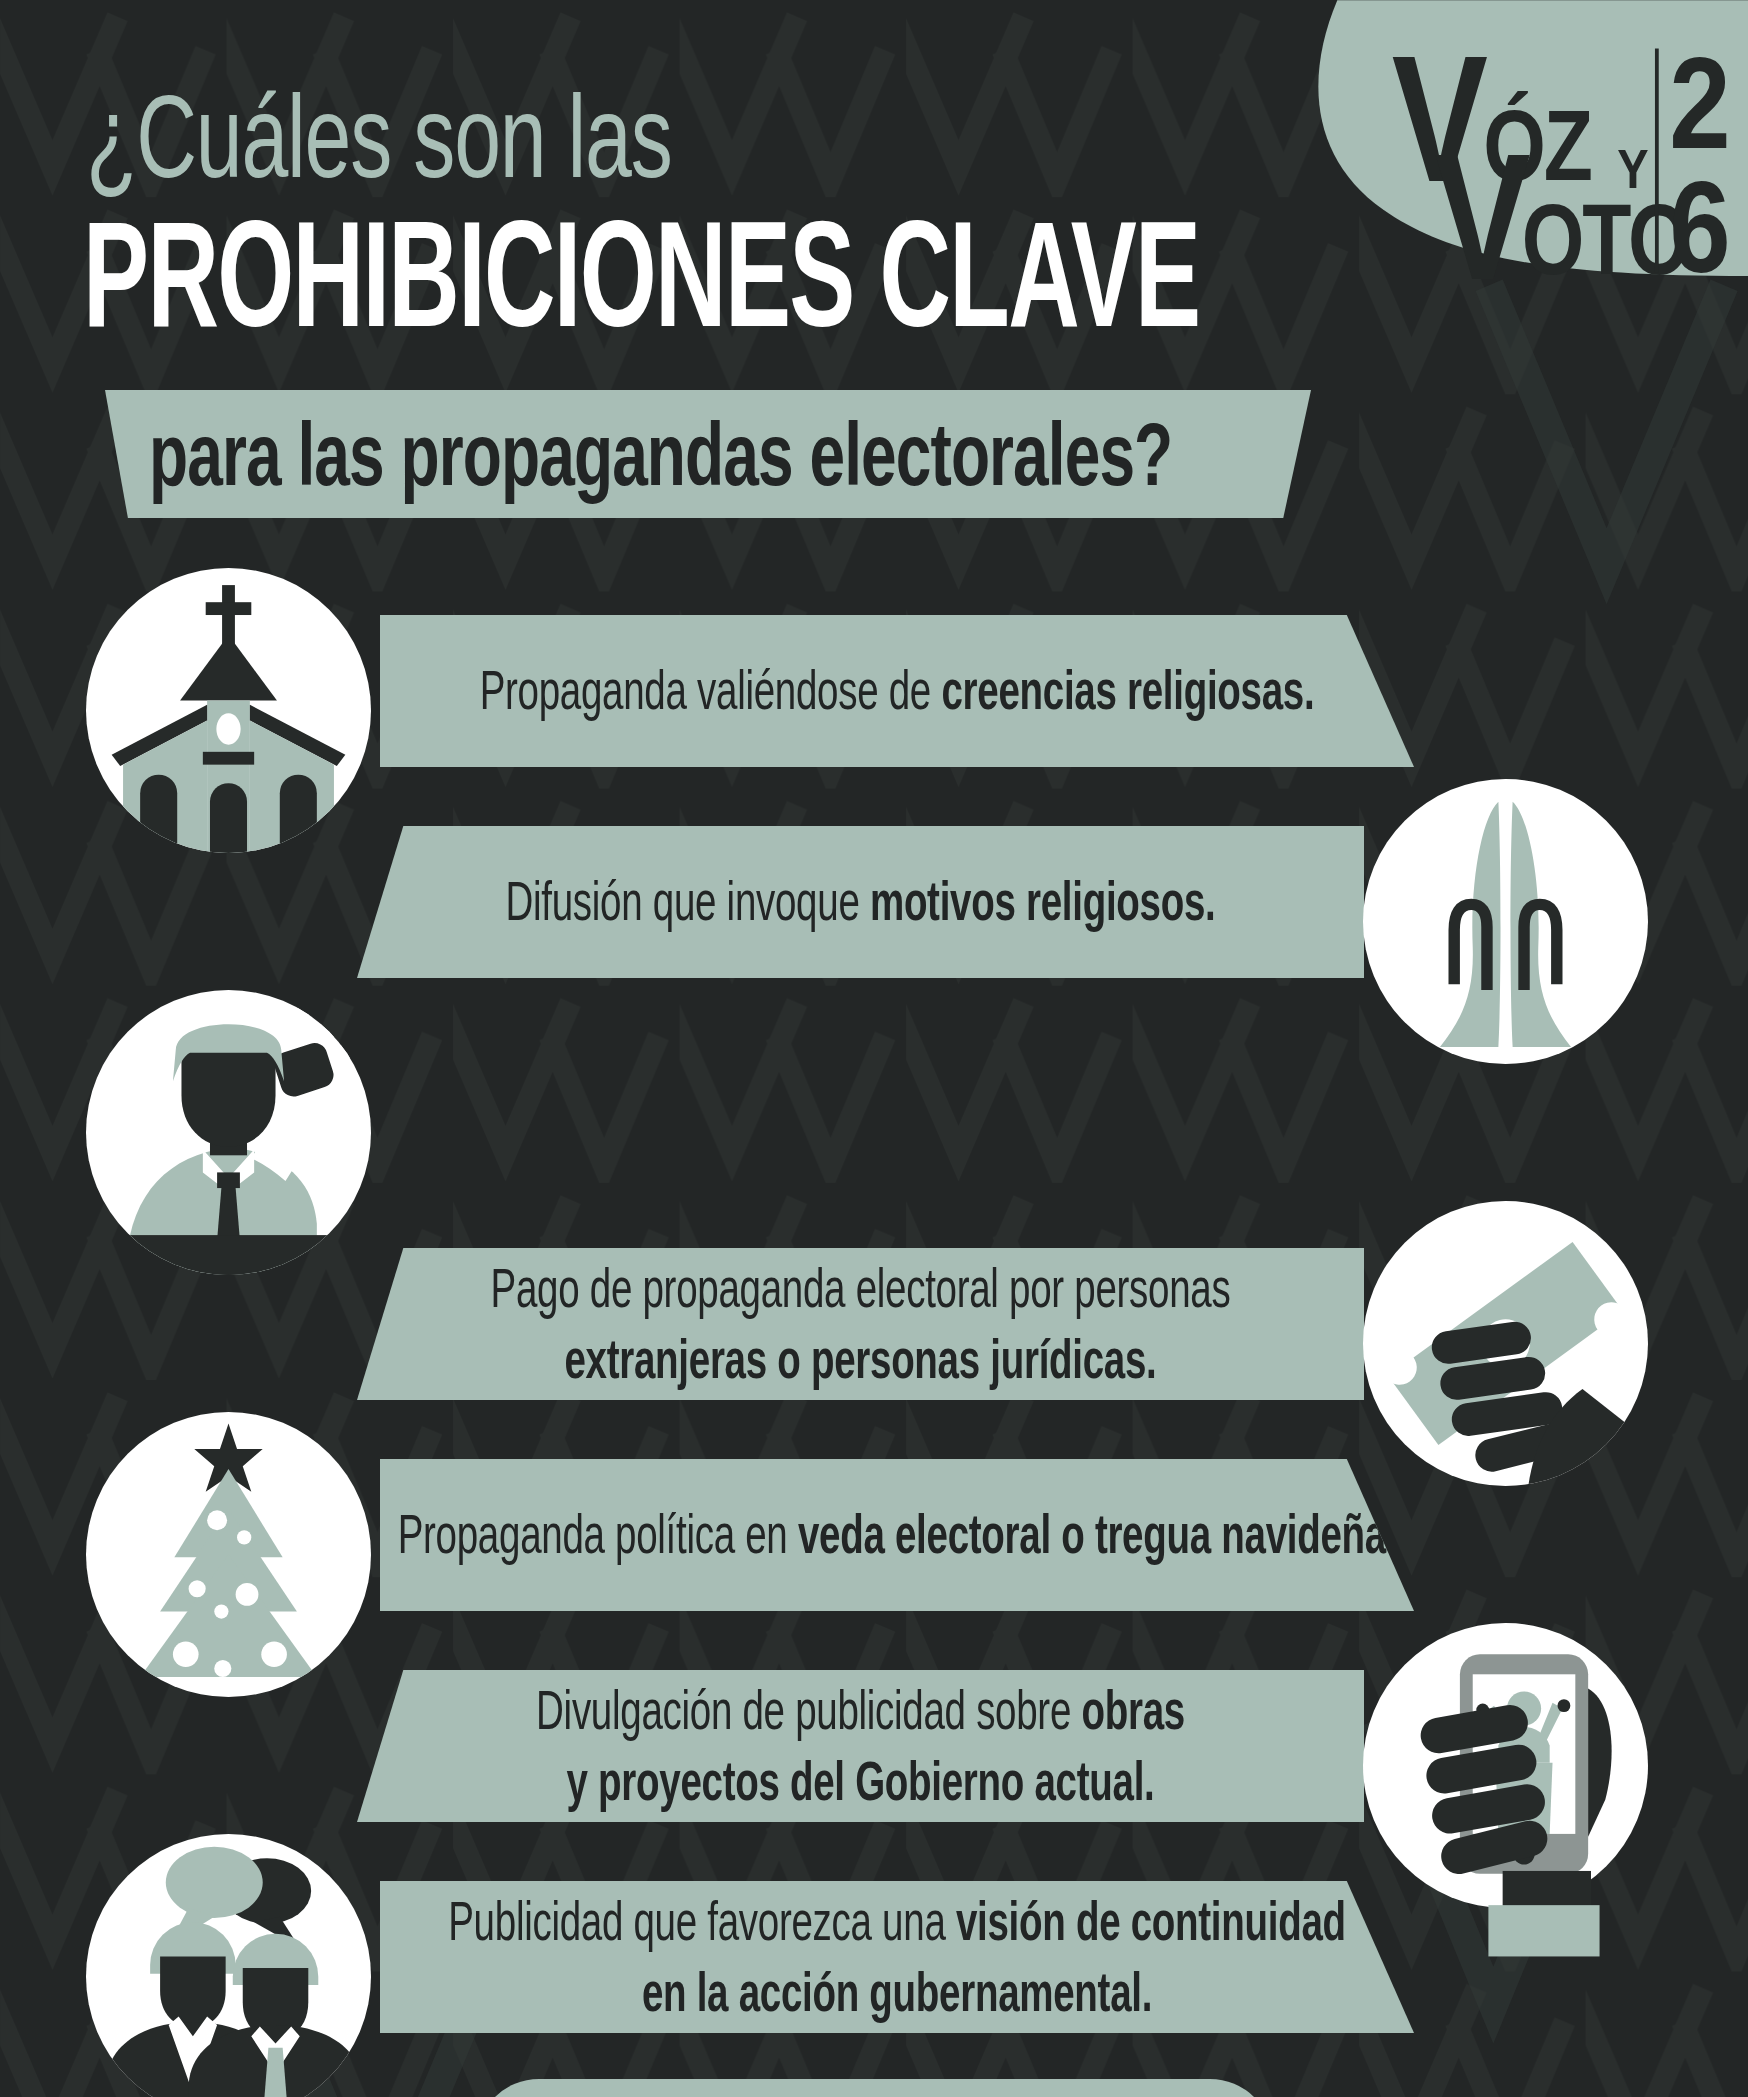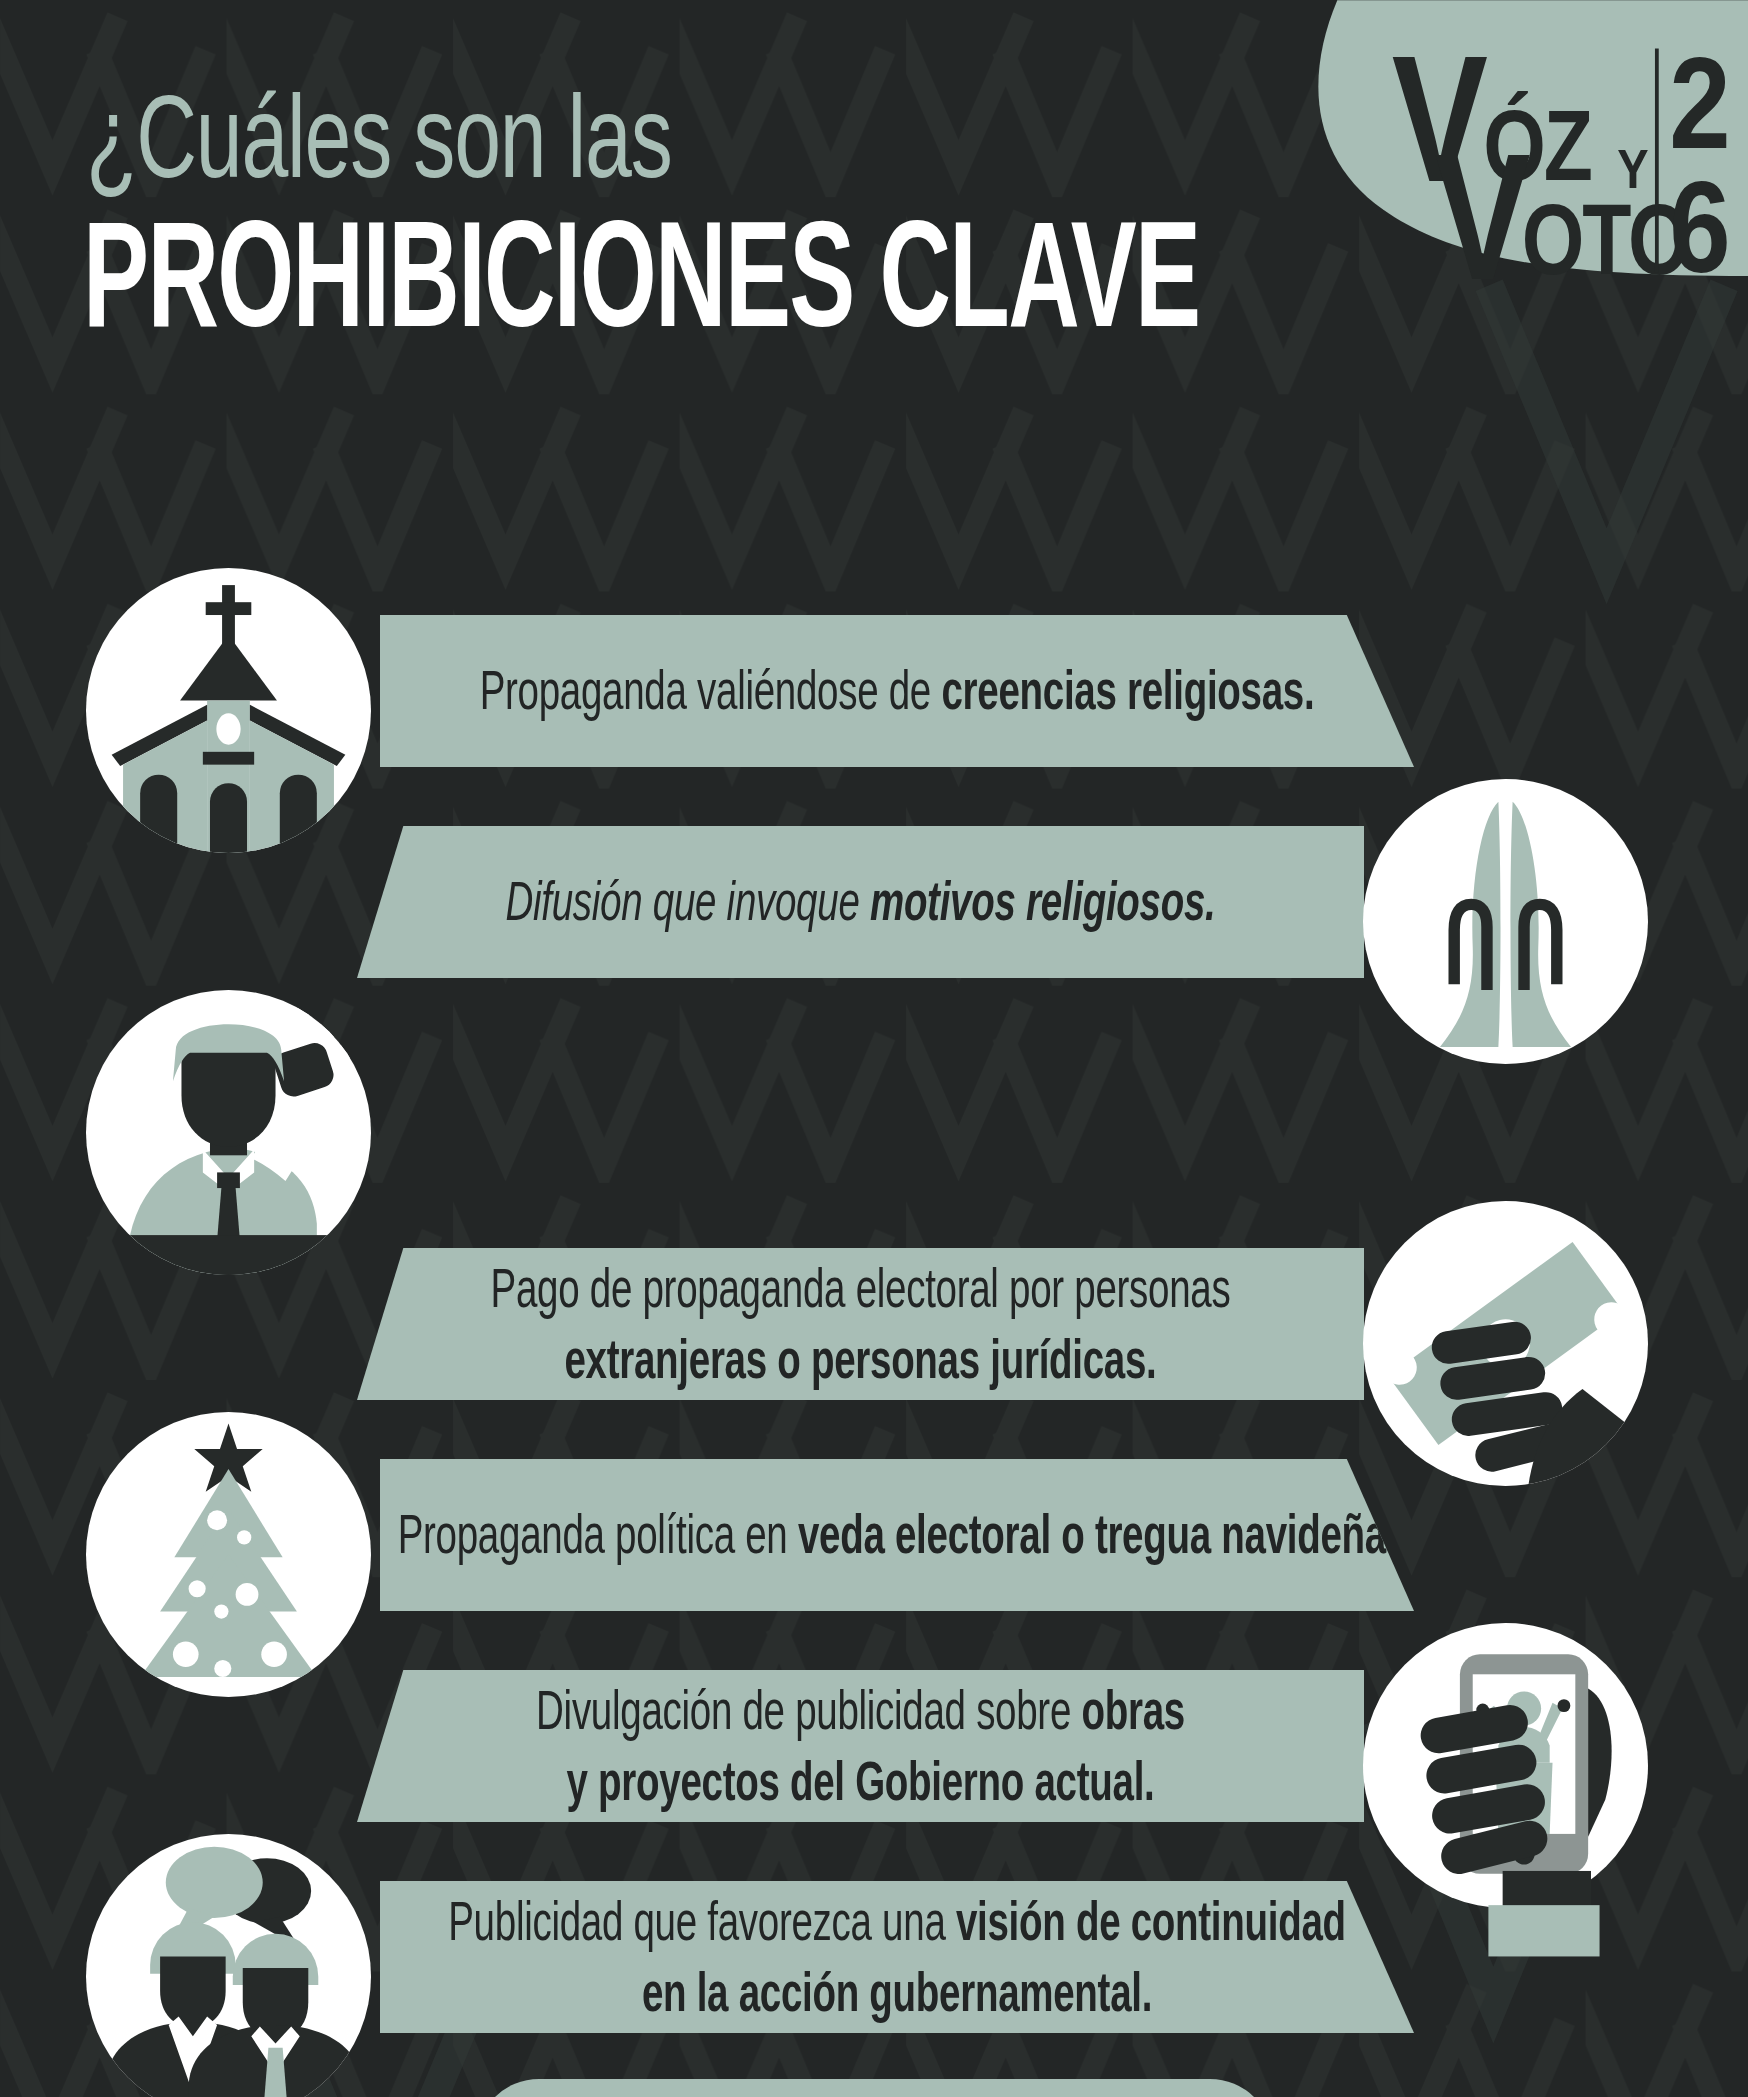--- a/index.html
+++ b/index.html
@@ -36,21 +36,21 @@
     clip-path:polygon(0 0,100% 0,97.7% 100%,1.9% 100%);
   }
   .title-banner .inner{
     position:absolute;left:44px;top:0;height:128px;display:flex;align-items:center;
     font-size:89px;font-weight:700;color:var(--dark);
     transform:scaleX(.72);transform-origin:left center;white-space:nowrap;letter-spacing:-1.3px;
   }
   .logo-svg{position:absolute;right:0;top:0;}
   
   .row{position:absolute;left:0;width:1748px;height:191px;}
-  .row0{top:615px;} .row1{top:826px;font-style:italic;} .row2{top:1037px;}
+  .row0{top:615px;} .row1{top:826px;} .row2{top:1037px;}
   .row3{top:1248px;} .row4{top:1459px;} .row5{top:1670px;} .row6{top:1881px;}
   .banner{position:absolute;top:0;height:152px;background:var(--sage);}
   .icon-left  .banner{left:380px;width:1034px;clip-path:polygon(0 0,93.5% 0,100% 100%,0 100%);}
   .icon-right .banner{left:357px;width:1007px;clip-path:polygon(4.6% 0,100% 0,100% 100%,0 100%);}
   .txt{
     position:absolute;left:0;top:0;width:100%;height:100%;
     display:flex;flex-direction:column;justify-content:center;align-items:center;
     transform:scaleX(.70);transform-origin:center center;
     color:var(--dark);font-size:55px;line-height:1.30;letter-spacing:-0.4px;
   }
@@ -92,20 +92,23 @@
     <rect width="4167" height="5209" fill="url(#vv)"></rect>
     <g stroke="#313a37" stroke-width="70" fill="none" opacity="0.5">
       <path d="M620 4650 L900 5320 L1180 4650"></path>
       <path d="M3280 4100 L3560 4780 L3840 4100"></path>
       <path d="M3550 680 L3830 1350 L4110 680"></path>
     </g>
   </svg>
 
   <div class="title-line1">¿Cuáles son las</div>
   <div class="title-line2">PROHIBICIONES CLAVE</div>
+  <div class="title-banner">
+    <div class="inner">para las propagandas electorales?</div>
+  </div>
 
   <svg class="logo-svg" width="461" height="294" viewBox="0 0 1100 700">
     <path d="M120 0 C40 190 60 380 230 500 C390 612 620 658 1100 658 L1100 0 Z" fill="#a8beb6"></path>
     <g fill="#242827" font-family="Liberation Sans, sans-serif" font-weight="bold">
       <g transform="translate(250 432) scale(0.8 1)">
           <text font-size="430">V</text>
         </g>
       <g transform="translate(468 428) scale(0.8 1)">
           <text font-size="240" letter-spacing="-6">ÓZ</text>
         </g>

